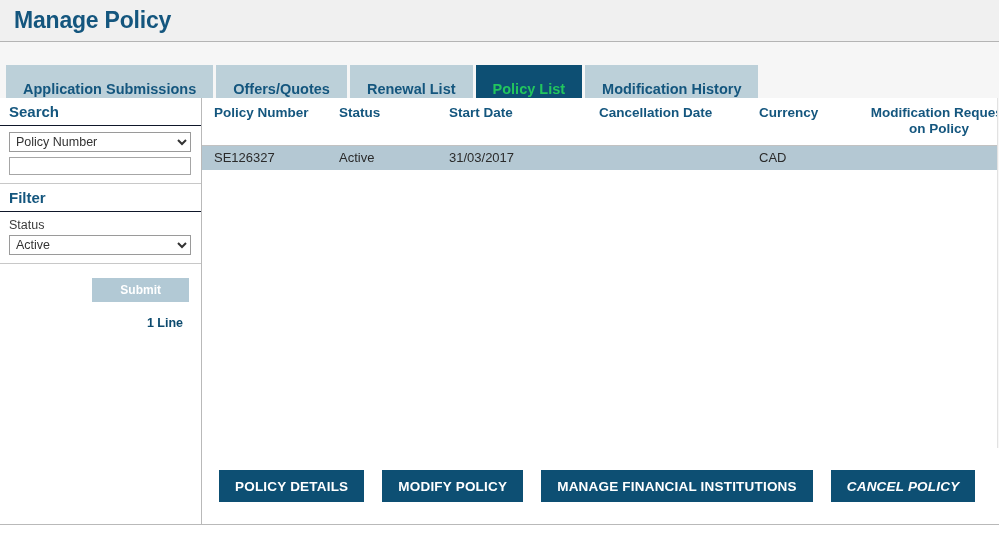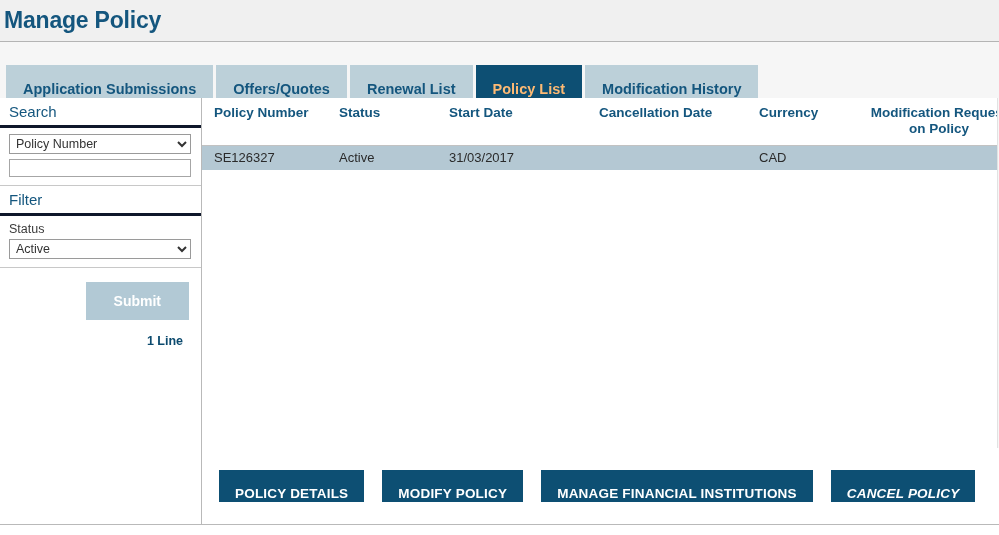--- a/index.html
+++ b/index.html
@@ -22,21 +22,21 @@
     background: #f0f0f0;
     border-bottom: 1px solid #b4b4b4;
     display: flex;
     align-items: center;
     box-sizing: border-box;
   }
   #page-title {
     font-size: 23px;
     font-weight: bold;
     color: #14567e;
-    padding-left: 4px;
+    padding-left: 14px;
     letter-spacing: -0.2px;
   }
 
   
   #tab-strip {
     height: 23px;
     background: #f6f6f6;
   }
   #tab-row {
     display: flex;
@@ -54,21 +54,21 @@
     height: 33px;
     line-height: 33px;
     padding: 8px 17px;
     margin-right: 3px;
     white-space: nowrap;
     cursor: pointer;
     box-sizing: border-box;
   }
   .tab.active {
     background: #0d4f73;
-    color: #fdba74;
+    color: #22c55e;
   }
 
   
   #body-area {
     display: flex;
     height: 435px;
     background: #ffffff;
     box-sizing: border-box;
   }
 
@@ -78,24 +78,24 @@
     min-width: 202px;
     border: 1px solid #b9b9b9;
     border-top: none;
     border-left: none;
     box-sizing: border-box;
     background: #ffffff;
     height: 427px;
   }
   .panel-head {
     font-size: 15px;
-    font-weight: normal;
+    font-weight: bold;
     color: #14567e;
     padding: 5px 0 5px 9px;
-    border-bottom: 3px solid #0f172a;
+    border-bottom: 1px solid #0f172a;
     box-sizing: border-box;
   }
   .panel-section {
     border-bottom: 1px solid #c8c8c8;
     padding: 6px 9px 8px 9px;
     box-sizing: border-box;
   }
   select.field {
     width: 182px;
     height: 20px;
@@ -127,23 +127,23 @@
   #submit-area {
     padding: 14px 12px 0 12px;
     text-align: right;
     box-sizing: border-box;
   }
   #submit-button {
     display: inline-block;
     background: #b2c9d5;
     color: #ffffff;
     font-weight: bold;
-    font-size: 14px;
+    font-size: 12px;
     border: none;
-    padding: 11px 28px;
+    padding: 5px 28px;
     font-family: "Liberation Sans", sans-serif;
     cursor: pointer;
   }
   #line-count {
     text-align: right;
     padding: 14px 18px 0 0;
     font-size: 12.5px;
     font-weight: bold;
     color: #0c4a6e;
   }
@@ -228,22 +228,22 @@
     display: flex;
     align-items: center;
     box-sizing: border-box;
   }
   .action-button {
     background: #0d4f73;
     color: #ffffff;
     font-weight: bold;
     font-size: 13.5px;
     border: none;
-    height: 24px;
-    padding: 16px 16px;
+    height: 32px;
+    padding: 8px 16px;
     margin-right: 18px;
     font-family: "Liberation Sans", sans-serif;
     letter-spacing: 0.2px;
     cursor: pointer;
     white-space: nowrap;
   }
   #cancel-policy-button { margin-right: 16px; font-style: italic; }
 </style>
 </head>
 <body>

